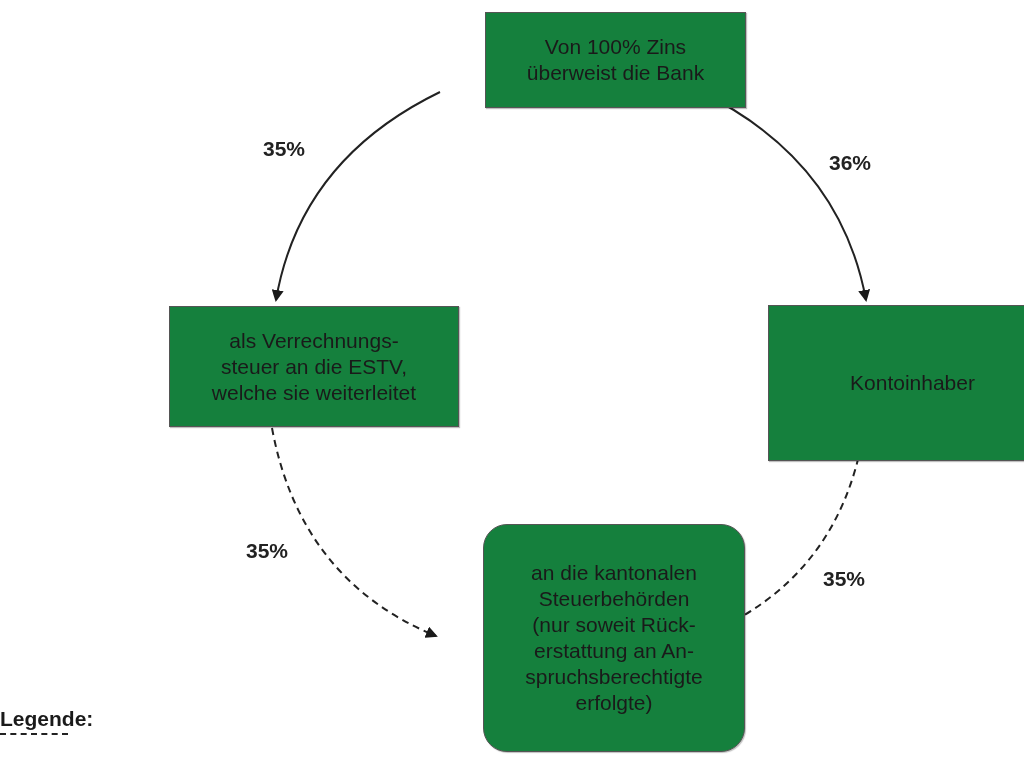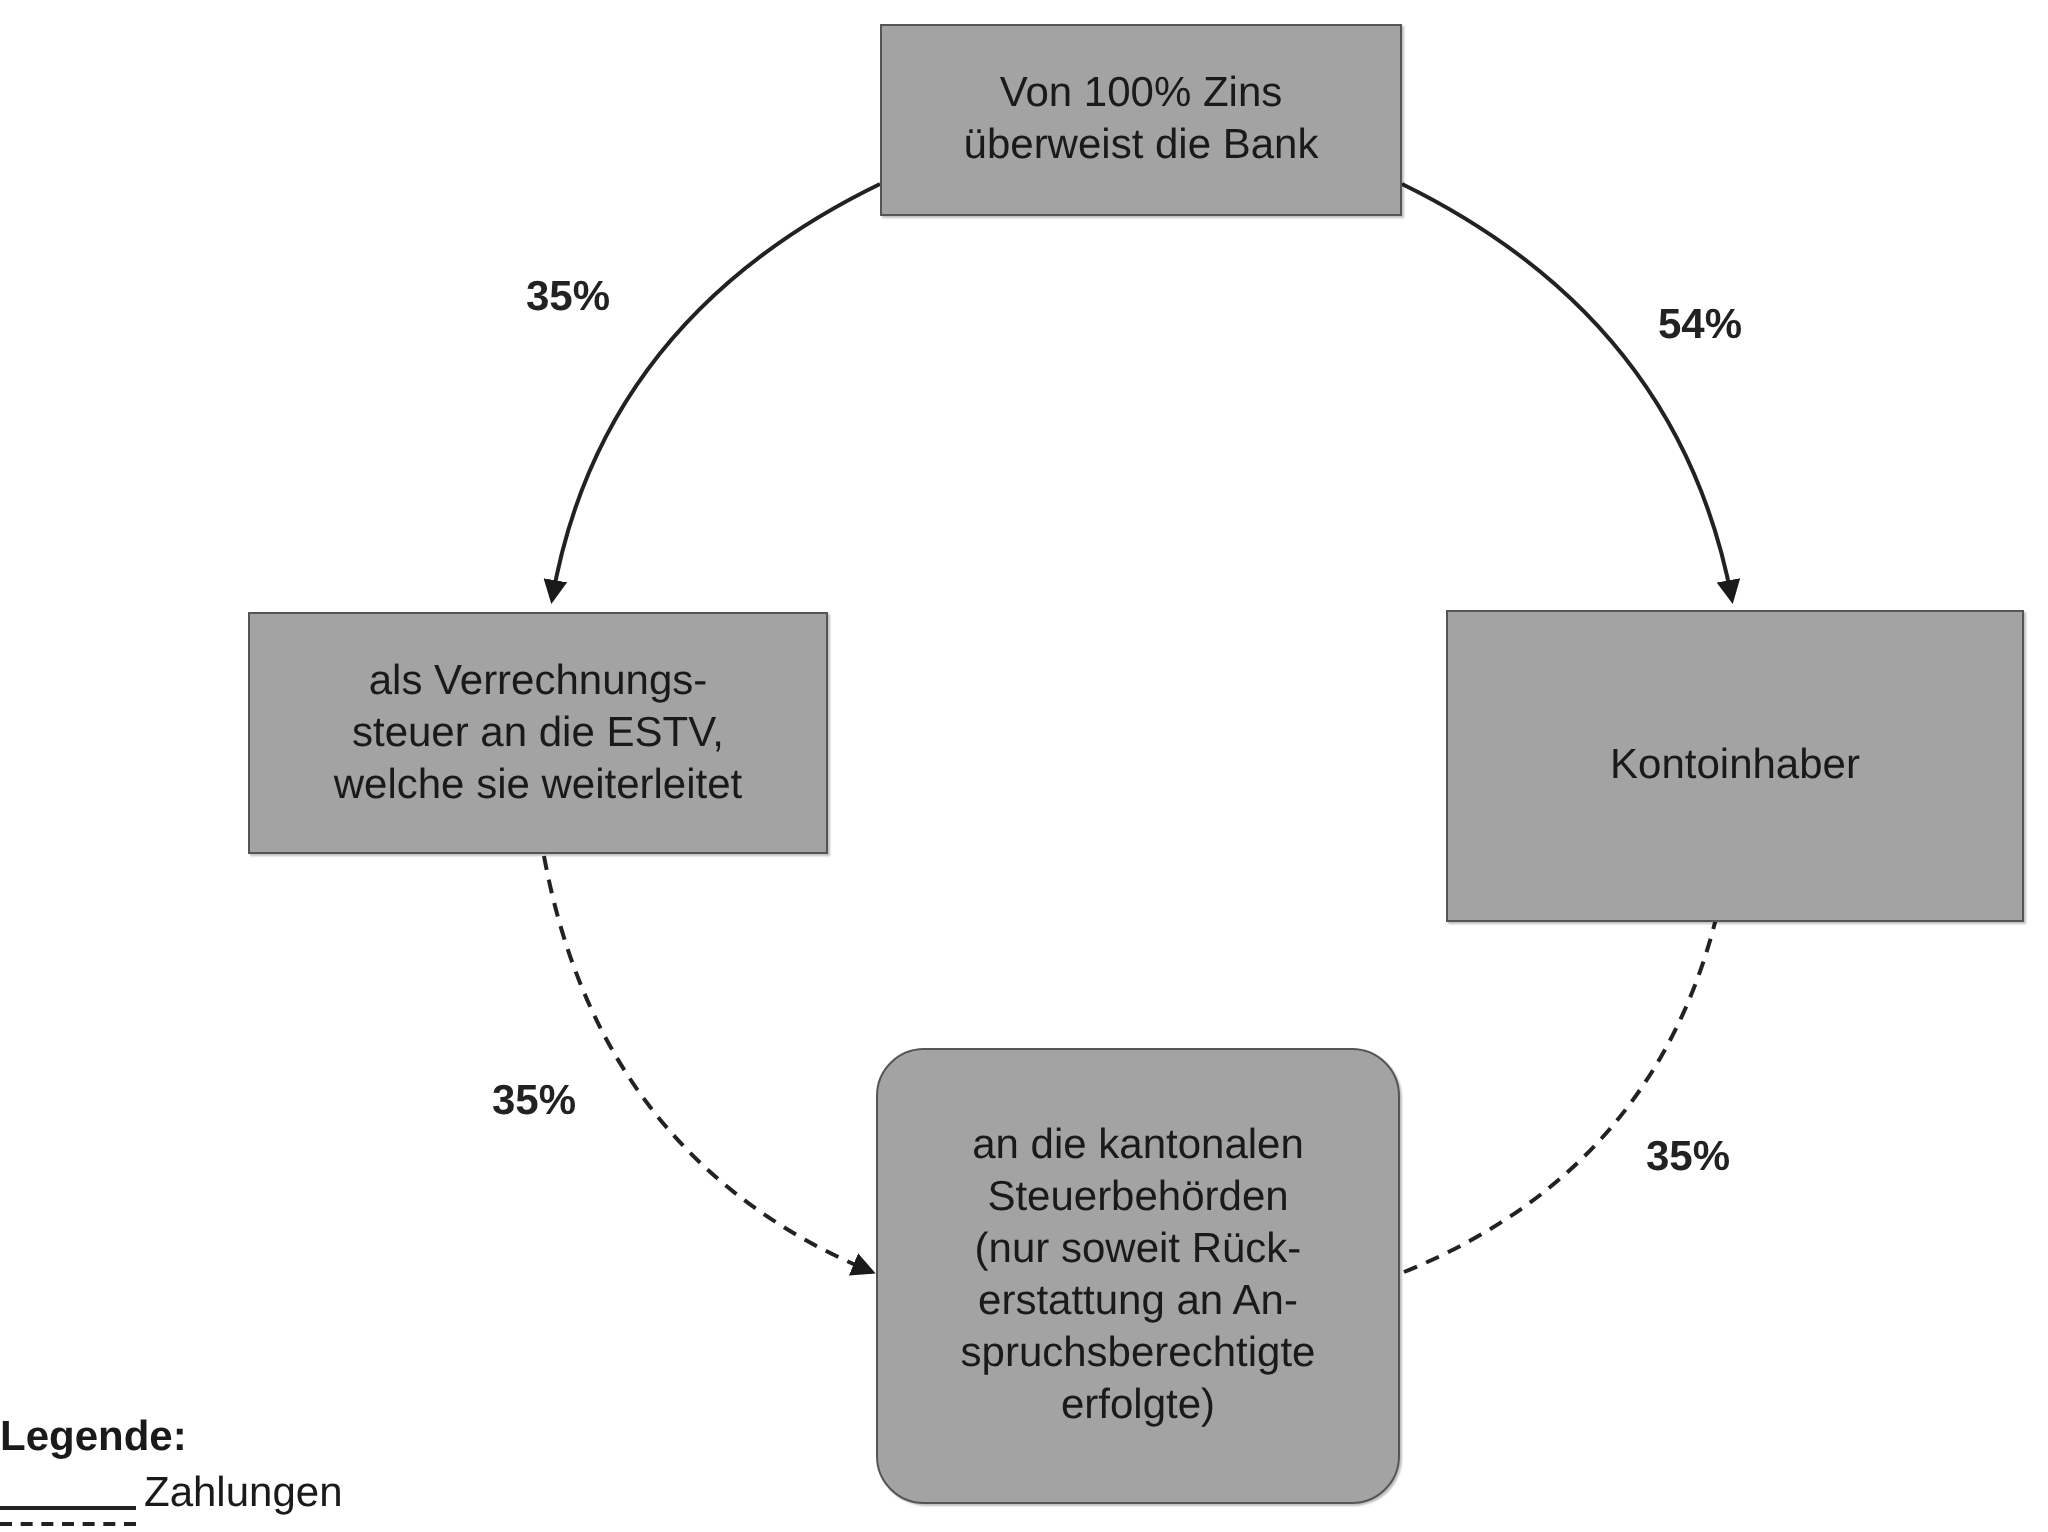--- a/index.html
+++ b/index.html
@@ -1,21 +1,21 @@
 <!DOCTYPE html>
 <html><head>
 <meta charset="utf-8">
 <style>
   html, body { margin:0; padding:0; background:#ffffff; }
   body { width:1024px; height:766px; position:relative; overflow:hidden;
          font-family:"Liberation Sans", sans-serif; color:#1a1a1a; }
   svg.arrows { position:absolute; left:0; top:0; }
-  .box { position:absolute; background:#a3a3a3; border:1.5px solid #555;
+  .box { position:absolute; background:#15803d; border:1.5px solid #555;
          box-sizing:border-box; display:flex; align-items:center; justify-content:center;
-         text-align:center; font-size:21px; line-height:26px; box-shadow:1px 1px 1px rgba(0,0,0,0.25); }
+         text-align:center; font-size:21px; line-height:26px; box-shadow:1px 1px 1px rgba(0,0,0,0.25);margin-left:45px; }
   .box span { white-space:pre-line; }
   .pct { position:absolute; font-size:21px; font-weight:bold; color:#222; }
   .legend { position:absolute; left:0; top:669px; font-size:21px; line-height:28px; }
   .legend .title { font-weight:bold;margin-top:36px; }
   .legend .row { display:flex; align-items:flex-end; }
   .legend .solid { width:68px; border-bottom:2px solid #222; margin-right:4px; margin-bottom:6px; }
   .legend .dash { width:68px; border-bottom:2px dashed #222; margin-right:4px; margin-bottom:6px; }
 </style>
 </head>
 <body>
@@ -47,26 +47,22 @@
 <div class="box" style="left:438px;top:524px;width:262px;height:228px;border-radius:24px;">
   <span>an die kantonalen
 Steuerbehörden
 (nur soweit Rück-
 erstattung an An-
 spruchsberechtigte
 erfolgte)</span>
 </div>
 
 <div class="pct" style="left:263px;top:137px;">35%</div>
-<div class="pct" style="left:829px;top:151px;">54%</div>
+<div class="pct" style="left:829px;top:151px;">36%</div>
 <div class="pct" style="left:246px;top:539px;">35%</div>
 <div class="pct" style="left:823px;top:567px;">35%</div>
 
 <div class="legend">
   <div class="title">Legende:</div>
   <div class="row">
-    <span class="solid"></span>
-    <span>Zahlungen</span>
-  </div>
-  <div class="row">
     <span class="dash"></span>
   </div>
 </div>
 
 </body></html>

